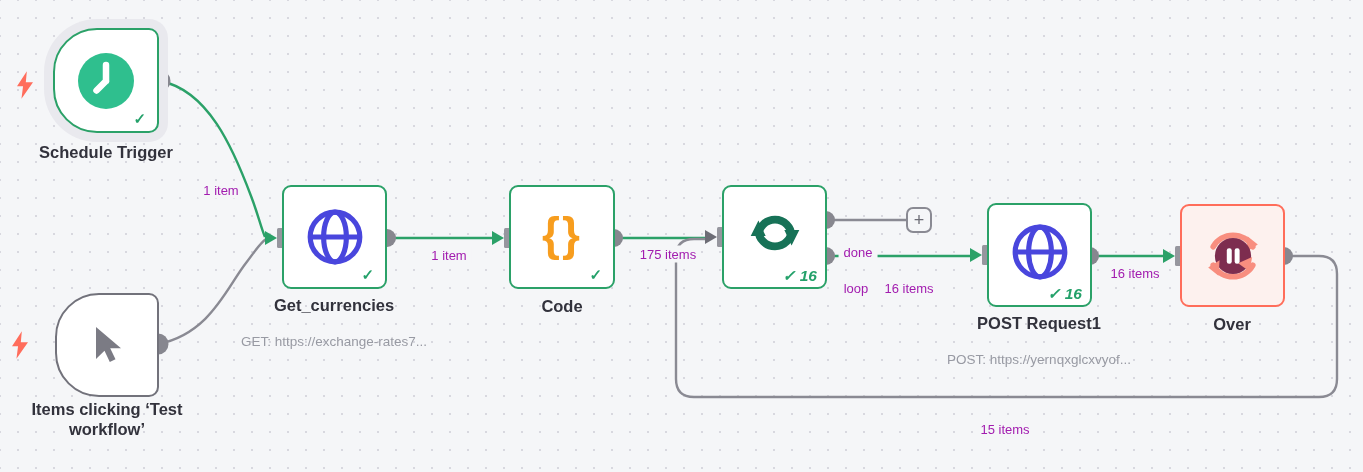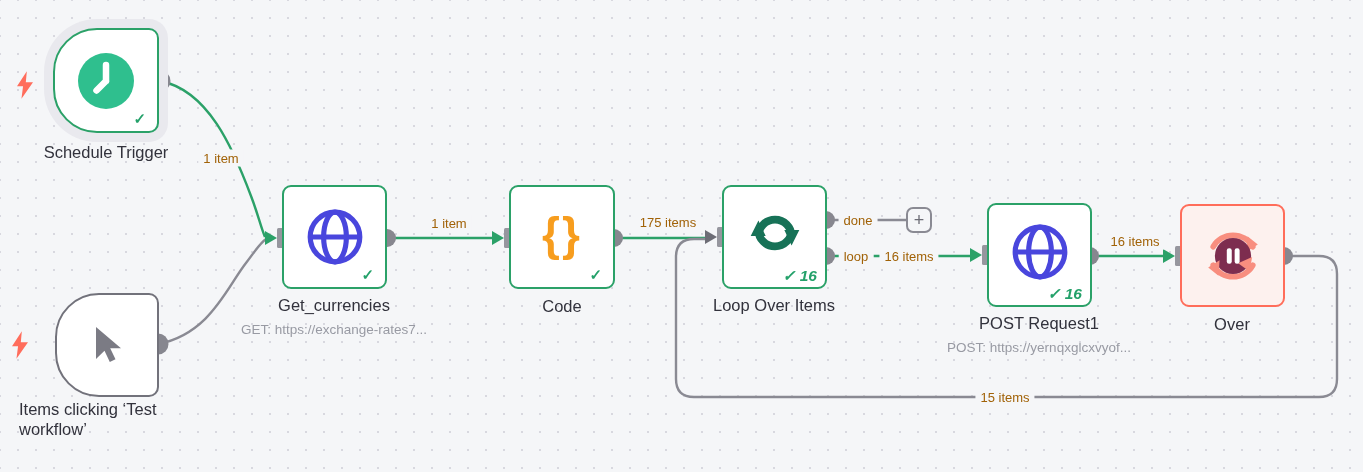--- a/index.html
+++ b/index.html
@@ -18,29 +18,29 @@
   }
   .node.trigger{border-radius:44px 10px 10px 44px;}
   .node.selected{box-shadow:0 0 0 9px #e9e9ee;}
   .node.graybrd{border-color:#72727b;}
   .node.waitnode{border-color:#ff6d5a;background:#fdf1ee;}
   .icon-wrap{position:absolute;left:0;top:0;right:0;bottom:0;display:flex;align-items:center;justify-content:center;}
   .braces{color:#f79d1e;font-size:46px;font-weight:600;letter-spacing:2px;line-height:1;margin-top:-6px;font-family:"Liberation Sans",sans-serif;}
   .check{position:absolute;right:11px;bottom:3px;color:#24a16a;font-size:15px;font-weight:700;}
   .badge{position:absolute;right:8px;bottom:2px;color:#24a16a;font-size:15.5px;font-weight:700;white-space:nowrap;font-style:italic;}
   .nlabel{
-    position:absolute;transform:translateX(-50%);z-index:3;text-align:left;
-    font-size:16.5px;font-weight:400;color:#32323c;white-space:nowrap;line-height:20px;
+    position:absolute;transform:translateX(-50%);z-index:3;text-align:center;
+    font-size:16.5px;font-weight:700;color:#32323c;white-space:nowrap;line-height:20px;
   }
   .nlabel.wrap{white-space:normal;width:176px;}
   .nsub{position:absolute;transform:translateX(-50%);z-index:3;text-align:center;
-    font-size:13.5px;font-weight:400;color:#989aa3;white-space:nowrap;}
+    font-size:13.5px;font-weight:400;color:#989aa3;white-space:nowrap;margin-top:12px;}
   .clabel{
     position:absolute;transform:translate(-50%,-50%);z-index:3;
-    font-size:13px;color:#a16207;background:#f5f6f8;padding:1px 5px;white-space:nowrap;
+    font-size:13px;color:#a21caf;background:#f5f6f8;padding:1px 5px;white-space:nowrap;margin-top:32px;
   }
   .plusbtn{
     position:absolute;left:906px;top:207px;width:26px;height:26px;box-sizing:border-box;
     border:2px solid #8a8a93;border-radius:7px;background:#f5f6f8;z-index:2;
     display:flex;align-items:center;justify-content:center;
     color:#6d6d76;font-size:18px;font-weight:500;line-height:1;cursor:pointer;
   }
 </style>
 </head>
 <body>
@@ -143,21 +143,20 @@
         <g fill="none" stroke="#177257" stroke-width="7.5">
           <path d="M12 31 A16 16 0 0 1 44 31"></path>
           <path d="M44 25 A16 16 0 0 1 12 25"></path>
         </g>
         <polygon points="37,25 51.5,25 44,40" fill="#177257"></polygon>
         <polygon points="19,31 4.5,31 12,16" fill="#177257"></polygon>
       </svg>
     </div>
     <div class="badge">✓ 16</div>
   </div>
-  <div class="nlabel" style="left:774px;top:295px">Loop Over Items</div>
 
   <div class="node" style="left:987px;top:203px;width:105px;height:104px;">
     <div class="icon-wrap" style="bottom:6px">
       <svg width="62" height="62" viewBox="0 0 60 60">
         <g fill="none" stroke="#4946dd" stroke-width="5">
           <circle cx="30" cy="30" r="24"></circle>
           <ellipse cx="30" cy="30" rx="11" ry="24"></ellipse>
           <line x1="6" y1="30" x2="54" y2="30"></line>
         </g>
       </svg>

